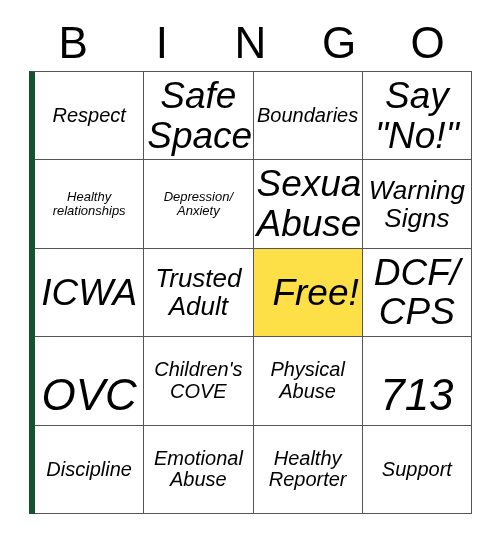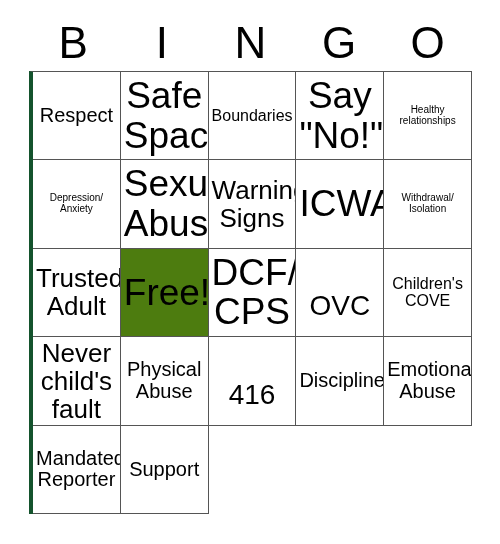--- a/index.html
+++ b/index.html
@@ -40,53 +40,55 @@
     letter-spacing: 0px;
     color: #000000;
   }
   #grid {
     position: absolute;
     left: 29px;
     top: 71px;
     width: 443px;
     height: 443px;
     border-top: 1px solid #555555;
-    border-left: 4px solid #14532d;
+    border-left: 6px solid #14532d;
     box-sizing: border-box;
     display: grid;
-    grid-template-columns: repeat(5, 1fr);
+    grid-template-columns: repeat(4, 1fr);
     grid-template-rows: repeat(5, 1fr);
+    font-style: italic;
   }
   .cell {
     border-right: 1px solid #555555;
     border-bottom: 1px solid #555555;
     box-sizing: border-box;
     display: flex;
     align-items: center;
     justify-content: center;
     text-align: center;
     padding: 2px 3px;
     overflow: hidden;
     background: #ffffff;
   }
   .cell-text {
     display: block;
     width: 100%;
     line-height: 1.08;
     word-break: normal;
   }
   
-  .fs-xxl .cell-text { font-size: 28px; margin-top: 28px; }
+  .fs-xxl .cell-text { font-size: 44px; margin-top: 28px; }
   .fs-xl  .cell-text { font-size: 37px; }
   .fs-lg  .cell-text { font-size: 26px; }
   .fs-md  .cell-text { font-size: 20px; }
-  .fs-sm  .cell-text { font-size: 16px; }
-  .fs-xs  .cell-text { font-size: 10px; }
+  .fs-sm  .cell-text { font-size: 20px; }
+  .fs-xs  .cell-text { font-size: 13px; }
   .free-cell {
-    background: #4d7c0f;
+    background: #fde047;
+    text-align: right;
   }
 </style>
 </head>
 <body>
 
 <div id="bingo-card">
 
   <div id="header-row">
     <div class="header-letter">B</div>
     <div class="header-letter">I</div>
@@ -116,54 +118,48 @@
       </div>
       <div class="cell fs-xl">
         <span class="cell-text">Sexual Abuse</span>
       </div>
       <div class="cell fs-lg">
         <span class="cell-text">Warning Signs</span>
       </div>
       <div class="cell fs-xl">
         <span class="cell-text">ICWA</span>
       </div>
-      <div class="cell fs-xs">
-        <span class="cell-text">Withdrawal/ Isolation</span>
-      </div>
       <div class="cell fs-lg">
         <span class="cell-text">Trusted Adult</span>
       </div>
       <div class="cell fs-xl free-cell">
         <span class="cell-text">Free!</span>
       </div>
       <div class="cell fs-xl">
         <span class="cell-text">DCF/ CPS</span>
       </div>
       <div class="cell fs-xxl">
         <span class="cell-text">OVC</span>
       </div>
       <div class="cell fs-sm">
         <span class="cell-text">Children's COVE</span>
       </div>
-      <div class="cell fs-lg">
-        <span class="cell-text">Never child's fault</span>
-      </div>
       <div class="cell fs-md">
         <span class="cell-text">Physical Abuse</span>
       </div>
       <div class="cell fs-xxl">
-        <span class="cell-text">416</span>
+        <span class="cell-text">713</span>
       </div>
       <div class="cell fs-md">
         <span class="cell-text">Discipline</span>
       </div>
       <div class="cell fs-md">
         <span class="cell-text">Emotional Abuse</span>
       </div>
       <div class="cell fs-md">
-        <span class="cell-text">Mandated Reporter</span>
+        <span class="cell-text">Healthy Reporter</span>
       </div>
       <div class="cell fs-md">
         <span class="cell-text">Support</span>
       </div>
     </div>
 
 </div>
 
 </body></html>

